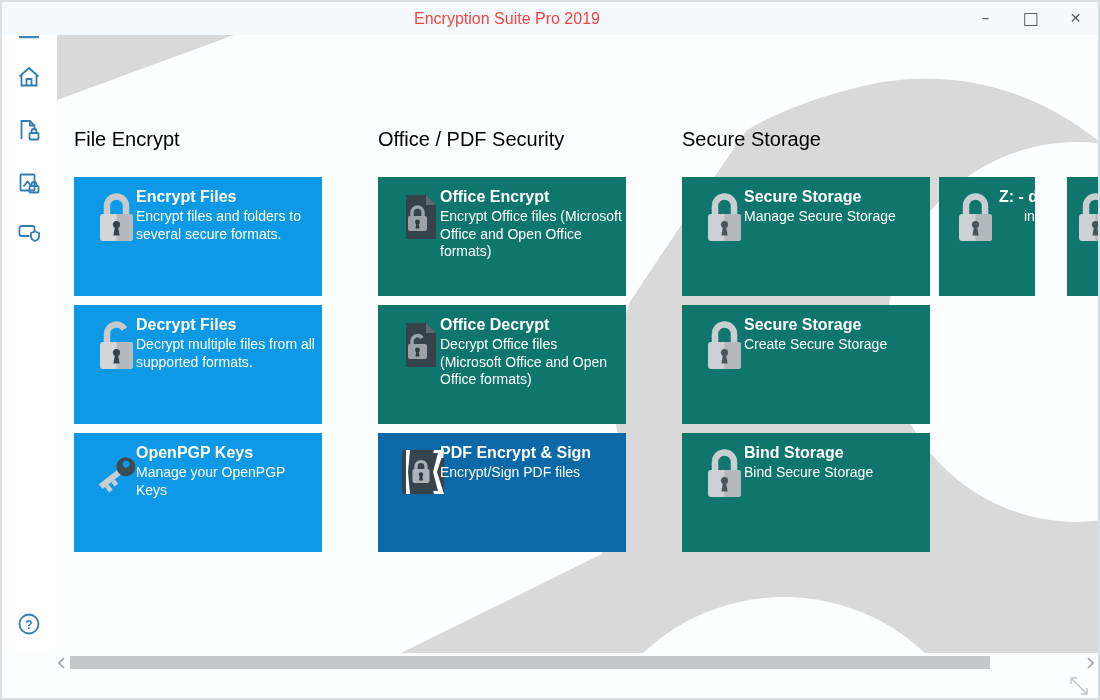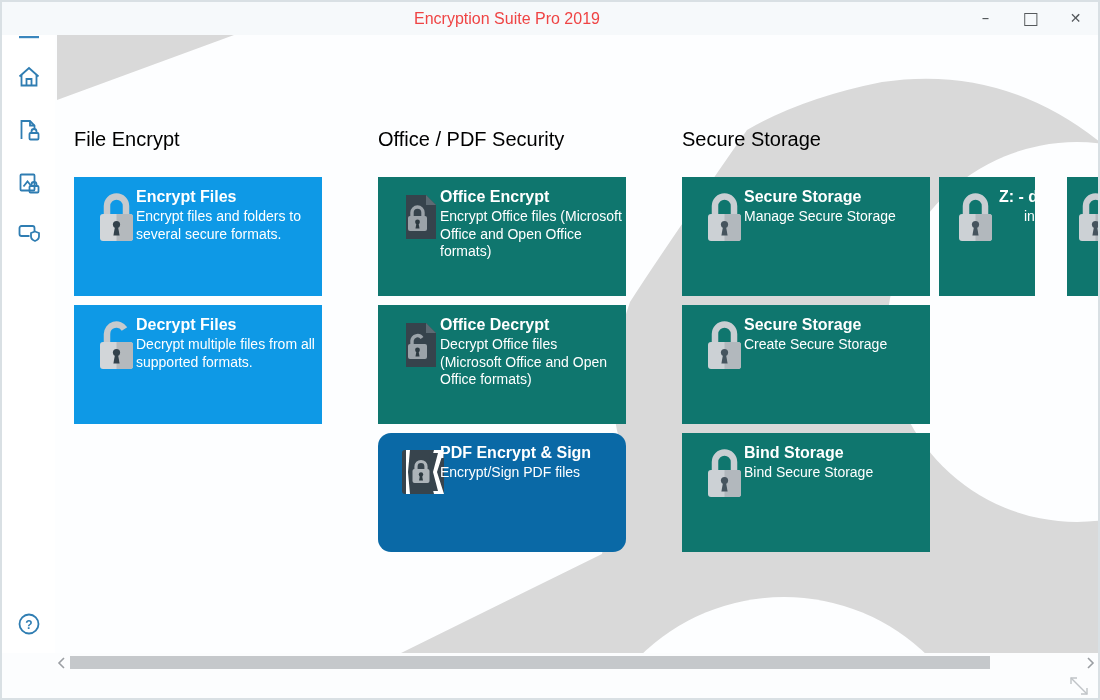--- a/index.html
+++ b/index.html
@@ -18,21 +18,21 @@
   .win-btn.close{font-size:14px;}
   
   .sidebar{position:absolute;left:0;top:0;width:53px;height:700px;background:#ffffff;z-index:4;}
   .side-ic{position:absolute;left:15px;width:24px;height:24px;}
   
   .sec-h{position:absolute;top:126px;font-size:20px;color:#000000;z-index:2;white-space:nowrap;}
   
   .tile{position:absolute;width:248px;height:119px;color:#fff;overflow:hidden;z-index:2;cursor:default;}
   .tile.blue{background:#0e99e6;}
   .tile.dark{background:#0f766e;}
-  .tile.pdfblue{background:#0a69a6;border-radius:13px;}
+  .tile.pdfblue{background:#0a69a6;}
   .ticon{position:absolute;left:20px;top:14px;}
   .ttitle{position:absolute;left:62px;top:11px;font-size:16px;font-weight:700;white-space:nowrap;text-align:center;}
   .tdesc{position:absolute;left:62px;top:31px;font-size:14px;line-height:1.25;width:182px;}
   .tile.small{width:96px;}
   .tile.small .ttitle{left:60px;}
   .tile.small .tdesc{left:60px;width:56px;margin-left:25px;}
   .tile.sliver{width:35px;}
   .tile.sliver .ticon{left:6px;}
   
   .bottombar{position:absolute;left:0;top:651px;width:100%;height:49px;background:#fcfdfe;z-index:6;}
@@ -133,20 +133,33 @@
       <path d="M13 24 V15 a9.5 9.5 0 0 1 17.5 -5" fill="none" stroke="#c6cacd" stroke-width="6.5"></path>
       <rect x="6" y="23" width="33" height="27" rx="3" fill="#d2d6d9"></rect>
       <path d="M22.5 23 H36 a3 3 0 0 1 3 3 v21 a3 3 0 0 1 -3 3 H22.5 Z" fill="#b4b9bd"></path>
       <circle cx="22.5" cy="33.5" r="3.6" fill="#33424c"></circle>
       <path d="M21 35.5 h3 l1.6 9 h-6.2 z" fill="#33424c"></path>
     </svg>
     <div class="ttitle">Decrypt Files</div>
     <div class="tdesc">Decrypt multiple files from all supported formats.</div>
   </div>
 
+  <div class="tile blue" style="left:72px;top:431px">
+    <svg class="ticon" width="48" height="52" viewBox="0 0 48 52">
+      <g transform="rotate(-38 24 26)">
+        <rect x="2" y="23" width="26" height="6" fill="#c9cdd1"></rect>
+        <rect x="5" y="29" width="4.5" height="7" fill="#c9cdd1"></rect>
+        <rect x="13" y="29" width="4.5" height="5.5" fill="#c9cdd1"></rect>
+        <circle cx="34" cy="26" r="9.5" fill="#3d4b54"></circle>
+        <circle cx="36" cy="24" r="3.4" fill="#0e99e6"></circle>
+      </g>
+    </svg>
+    <div class="ttitle">OpenPGP Keys</div>
+    <div class="tdesc">Manage your OpenPGP Keys</div>
+  </div>
 
   <div class="tile dark" style="left:376px;top:175px">
     <svg class="ticon" width="46" height="52" viewBox="0 0 46 52">
       <path d="M8 4 h20 l10 10 v34 H8 Z" fill="#36434c"></path>
       <path d="M28 4 l10 10 h-10 z" fill="#5d6a73"></path>
       <path d="M14 26 v-4.5 a5.5 5.5 0 0 1 11 0 V26" fill="none" stroke="#9ba3a9" stroke-width="3.4"></path>
       <rect x="10" y="25" width="19" height="15" rx="2" fill="#9ba3a9"></rect>
       <circle cx="19.5" cy="31" r="2.4" fill="#2c3940"></circle>
       <path d="M18.5 32 h2 l1 5.5 h-4 z" fill="#2c3940"></path>
     </svg>

